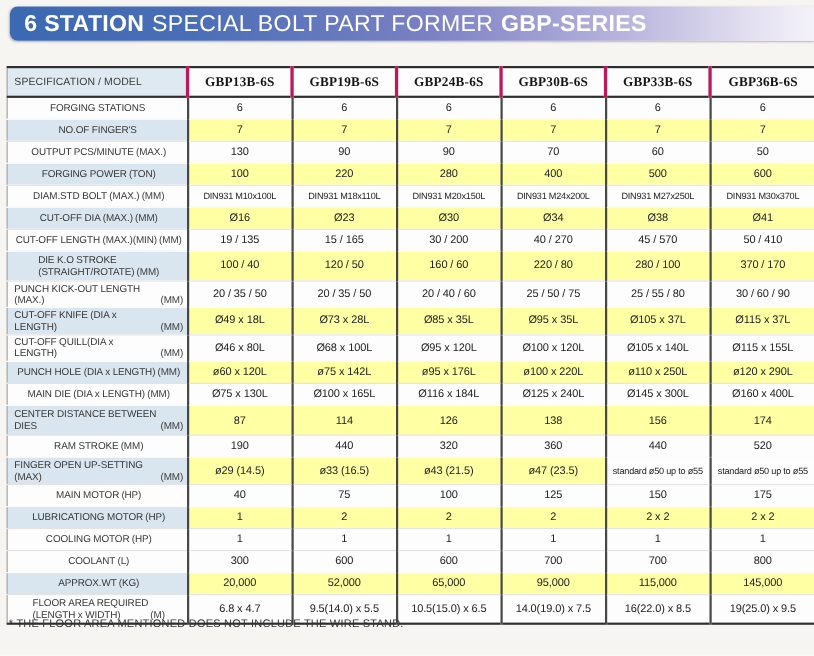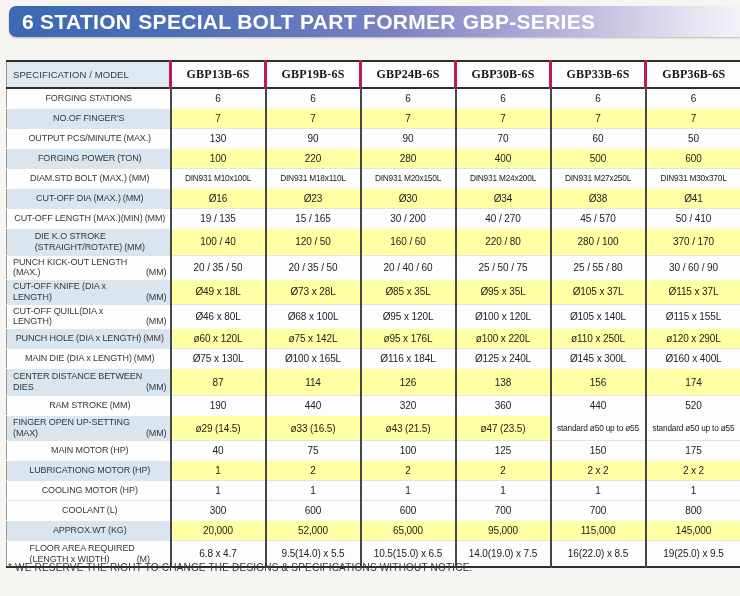--- a/index.html
+++ b/index.html
@@ -15,21 +15,21 @@
     position:absolute;left:9px;top:6px;right:0;height:31px;
     border-radius:7px 0 0 7px;
     background:linear-gradient(90deg,#3b69b3 0%,#4a6eb6 22%,#7a80c3 52%,#b7b3dc 76%,#e2dff0 92%,#f4f2f9 100%);
     box-shadow:0 1px 2px rgba(0,0,0,0.25);
     display:flex;align-items:center;
     padding-left:13px;box-sizing:border-box;
     white-space:nowrap;
   }
   .banner span{color:#ffffff;font-size:21px;letter-spacing:0.3px;}
   .banner .b-bold{font-weight:bold;}
-  .banner .b-norm{font-weight:bold;margin:12px 7px;}
+  .banner .b-norm{font-weight:normal;margin:12px 7px;}
   
   .tablewrap{position:absolute;left:6px;top:60px;}
   table{
     border-collapse:collapse;table-layout:fixed;width:734px;
     border-top:2px solid #2e2e2e;
     border-bottom:2px solid #2e2e2e;
     border-left:1px solid #9a9a9a;
     background:#fdfdfd;
   }
   col.c-label{width:164px;}
@@ -414,14 +414,14 @@
     <td class="val">10.5(15.0) x 6.5</td>
     <td class="val">14.0(19.0) x 7.5</td>
     <td class="val">16(22.0) x 8.5</td>
     <td class="val">19(25.0) x 9.5</td>
   </tr>
       </tbody>
   </table>
 </div>
 
 <div class="notes">
-  <div>* WE RESERVE THE RIGHT TO CHANGE THE DESIGNS &amp; SPECIFICATIONS WITHOUT NOTICE.</div>
+  <div>* THE FLOOR AREA MENTIONED DOES NOT INCLUDE THE WIRE STAND.</div>
 </div>
 
 </body></html>

